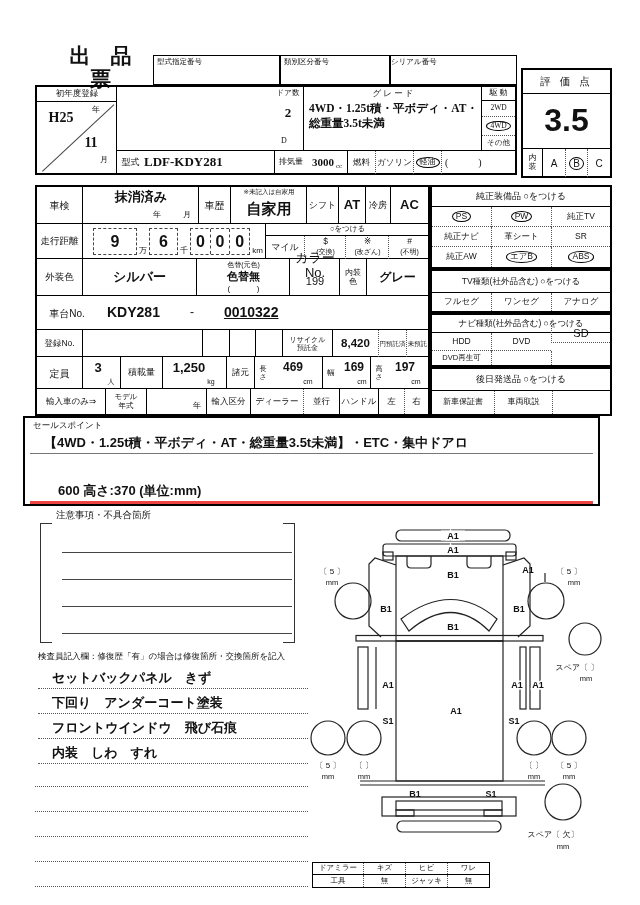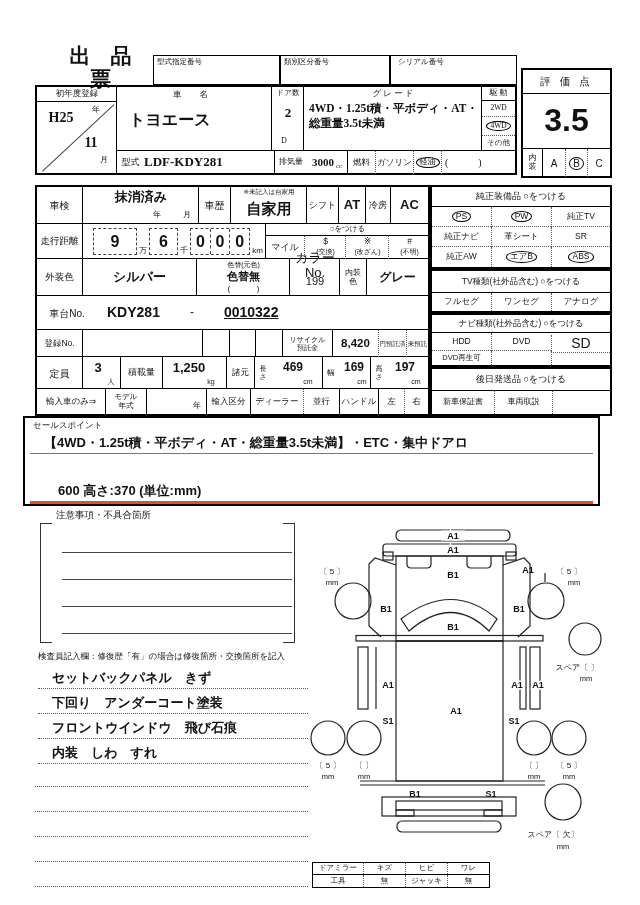--- a/index.html
+++ b/index.html
@@ -29,21 +29,21 @@
   svg .ln { fill:none; stroke:#222; stroke-width:1.2; }
 </style>
 </head>
 <body>
 
 <div class="sheet">
 
   <div class="c b" style="left:52px;top:53px;width:104px;height:28px;font-size:21px;letter-spacing:7px;">出 品 票</div>
   <div class="c cl ct bd1" style="left:153px;top:55px;width:127px;height:30px;padding:2px 3px;font-size:7.5px;">型式指定番号</div>
   <div class="c cl ct bd1" style="left:280px;top:55px;width:110px;height:30px;padding:2px 3px;font-size:7.5px;">類別区分番号</div>
-  <div class="c cl ct bd1" style="left:390px;top:55px;width:127px;height:30px;padding:2px 7px;font-size:7.5px;font-family:Liberation Mono, monospace;">シリアル番号</div>
+  <div class="c cl ct bd1" style="left:390px;top:55px;width:127px;height:30px;padding:2px 0;font-size:7.5px;font-family:Liberation Mono, monospace;">シリアル番号</div>
 
   <div class="bd2" style="position:absolute;left:521px;top:68px;width:91px;height:110px;">
     <div class="c bb" style="left:0;top:0;width:87px;height:24px;font-size:10.5px;letter-spacing:3px;">評 価 点</div>
     <div class="c b" style="left:0;top:24px;width:87px;height:54px;font-size:32px;">3.5</div>
     <div class="bt" style="position:absolute;left:0;top:78px;width:87px;height:28px;">
       <div class="c br" style="left:0;top:0;width:20px;height:28px;font-size:8px;padding:0 3px;">内装</div>
       <div class="c" style="left:20px;top:0;width:22px;height:28px;font-size:10px;">A</div>
       <div class="c bld" style="left:42px;top:0;width:22px;height:28px;font-size:10px;">
           <span class="circ">B</span>
         </div>
@@ -55,24 +55,20 @@
 
     <div class="br" style="position:absolute;left:0;top:0;width:80px;height:86px;">
       <div class="c bb" style="left:0;top:0;width:80px;height:15px;font-size:8.5px;">初年度登録</div>
       <div class="c b" style="left:6px;top:22px;width:36px;height:18px;font-size:14px;">H25</div>
       <div class="c" style="left:52px;top:18px;width:14px;height:10px;font-size:8px;">年</div>
       <div class="c b" style="left:42px;top:48px;width:24px;height:16px;font-size:14px;">11</div>
       <div class="c" style="left:60px;top:68px;width:14px;height:10px;font-size:8px;">月</div>
       <div class="diag" style="left:5px;top:84px;width:98px;transform:rotate(-43deg);"></div>
     </div>
 
-    <div class="br" style="position:absolute;left:80px;top:0;width:155px;height:63px;">
-      <div class="c" style="left:0;top:2px;width:155px;height:11px;font-size:8.5px;letter-spacing:8px;">車  名</div>
-      <div class="c cl b" style="left:12px;top:22px;width:140px;height:22px;font-size:16px;">トヨエース</div>
-    </div>
 
     <div class="br" style="position:absolute;left:235px;top:0;width:32px;height:63px;">
       <div class="c" style="left:0;top:2px;width:32px;height:9px;font-size:7.5px;">ドア数</div>
       <div class="c b" style="left:0;top:18px;width:32px;height:16px;font-size:13px;">2</div>
       <div class="c" style="left:0;top:49px;width:24px;height:11px;font-size:8px;">D</div>
     </div>
 
     <div class="br" style="position:absolute;left:267px;top:0;width:178px;height:63px;">
       <div class="c" style="left:0;top:2px;width:178px;height:10px;font-size:8.5px;">グ レ ー ド</div>
       <div class="c cl ct b" style="left:5px;top:14px;width:170px;height:48px;font-size:11.5px;line-height:1.3;">4WD・1.25t積・平ボディ・AT・総重量3.5t未満</div>
@@ -262,21 +258,21 @@
     <div class="c bb" style="left:0;top:0;width:178px;height:22px;font-size:8.5px;">TV種類(社外品含む) ○をつける</div>
     <div class="c" style="left:0;top:22px;width:59px;height:18px;font-size:8.5px;">フルセグ</div>
     <div class="c bld" style="left:59px;top:22px;width:60px;height:18px;font-size:8.5px;">ワンセグ</div>
     <div class="c bld" style="left:119px;top:22px;width:59px;height:18px;font-size:8.5px;">アナログ</div>
   </div>
 
   <div class="bd2" style="position:absolute;left:430px;top:313px;width:182px;height:54px;">
     <div class="c bb" style="left:0;top:0;width:178px;height:18px;font-size:8.5px;">ナビ種類(社外品含む) ○をつける</div>
     <div class="c bbd" style="left:0;top:18px;width:59px;height:18px;font-size:8.5px;">HDD</div>
     <div class="c bbd bld" style="left:59px;top:18px;width:60px;height:18px;font-size:8.5px;">DVD</div>
-    <div class="c bbd bld" style="left:119px;top:20px;width:59px;height:18px;font-size:14px;">SD</div>
+    <div class="c bbd bld" style="left:119px;top:10px;width:59px;height:18px;font-size:11px;">SD</div>
     <div class="c" style="left:0;top:36px;width:59px;height:14px;font-size:7.5px;">DVD再生可</div>
     <div class="bld" style="position:absolute;left:59px;top:36px;width:60px;height:14px;"></div>
     <div class="bld" style="position:absolute;left:119px;top:36px;width:59px;height:14px;"></div>
   </div>
 
   <div class="bd2" style="position:absolute;left:430px;top:367px;width:182px;height:49px;">
     <div class="c bb" style="left:0;top:0;width:178px;height:22px;font-size:9px;">後日発送品 ○をつける</div>
     <div class="c" style="left:0;top:22px;width:62px;height:23px;font-size:8px;">新車保証書</div>
     <div class="c bld" style="left:62px;top:22px;width:58px;height:23px;font-size:8px;">車両取説</div>
     <div class="bld" style="position:absolute;left:120px;top:22px;width:58px;height:23px;"></div>

